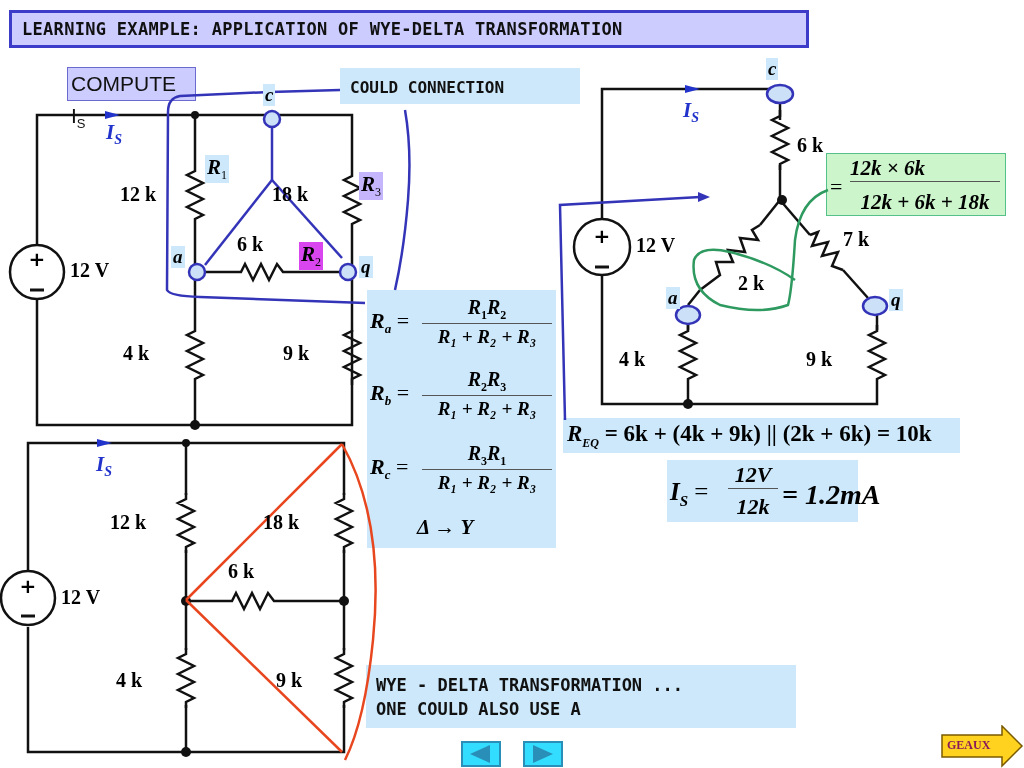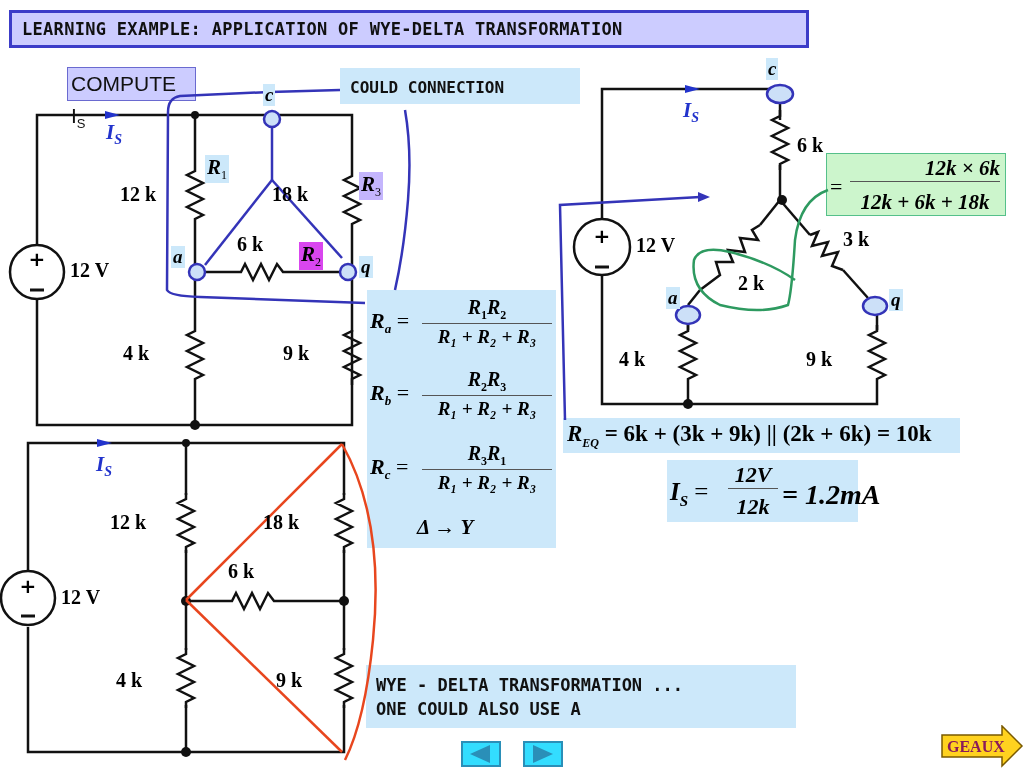--- a/index.html
+++ b/index.html
@@ -188,31 +188,31 @@
   <div style="position:absolute;left:52px;top:0;width:130px;text-align:center;font-size:20px;border-bottom:1.5px solid #555;" class="math"><span>R</span><sub style="font-size:12px;font-style:normal">3</sub><span>R</span><sub style="font-size:12px;font-style:normal">1</sub></div>
   <div style="position:absolute;left:52px;top:30px;width:130px;text-align:center;font-size:19px;" class="math">R₁ + R₂ + R₃</div>
 </div>
 <div style="position:absolute;left:417px;top:515px;font-size:21px;" class="math">Δ → Y</div>
 
 <div style="position:absolute;left:683px;top:98px;color:#2233cc;font-size:21px;" class="math"><span>I</span><sub style="font-size:14px">S</sub></div>
 <div style="position:absolute;left:766px;top:58px;background:#cce8fa;font-size:19px;padding:0 2px;" class="math">c</div>
 <div style="position:absolute;left:666px;top:287px;background:#cce8fa;font-size:19px;padding:0 2px;" class="math">a</div>
 <div style="position:absolute;left:889px;top:289px;background:#cce8fa;font-size:19px;padding:0 2px;" class="math">q</div>
 <div style="position:absolute;left:797px;top:134px;font-size:20px;font-weight:bold;">6 k</div>
-<div style="position:absolute;left:843px;top:228px;font-size:20px;font-weight:bold;">3 k</div>
+<div style="position:absolute;left:843px;top:228px;font-size:20px;font-weight:bold;">7 k</div>
 <div style="position:absolute;left:738px;top:272px;font-size:20px;font-weight:bold;">2 k</div>
 <div style="position:absolute;left:619px;top:348px;font-size:20px;font-weight:bold;">4 k</div>
 <div style="position:absolute;left:806px;top:348px;font-size:20px;font-weight:bold;">9 k</div>
 <div style="position:absolute;left:636px;top:234px;font-size:20px;font-weight:bold;">12 V</div>
 
 <div style="position:absolute;left:830px;top:174px;font-size:22px;">=</div>
-<div style="position:absolute;left:850px;top:156px;width:150px;text-align:right;font-size:21px;border-bottom:1.5px solid #555;" class="math">12k × 6k</div>
+<div style="position:absolute;left:850px;top:156px;width:150px;text-align:left;font-size:21px;border-bottom:1.5px solid #555;" class="math">12k × 6k</div>
 <div style="position:absolute;left:846px;top:190px;width:158px;text-align:center;font-size:21px;font-family:Liberation Serif, serif;" class="math">12k + 6k + 18k</div>
 
-<div style="position:absolute;left:567px;top:421px;font-size:23px;white-space:nowrap;" class="math"><span>R</span><sub style="font-size:12px">EQ</sub> <span style="font-style:normal">= 6k + (3k + 9k) || (2k + 6k) = 10k</span></div>
+<div style="position:absolute;left:567px;top:421px;font-size:23px;white-space:nowrap;" class="math"><span>R</span><sub style="font-size:12px">EQ</sub> <span style="font-style:normal">= 6k + (4k + 9k) || (2k + 6k) = 10k</span></div>
 
 <div style="position:absolute;left:670px;top:478px;font-size:25px;" class="math"><span>I</span><sub style="font-size:15px">S</sub> <span style="font-weight:normal;font-style:normal">=</span></div>
 <div style="position:absolute;left:728px;top:462px;width:50px;text-align:center;font-size:22px;border-bottom:1.5px solid #555;" class="math">12V</div>
 <div style="position:absolute;left:728px;top:494px;width:50px;text-align:center;font-size:22px;" class="math">12k</div>
 <div style="position:absolute;left:782px;top:479px;font-size:28px;" class="math">= 1.2mA</div>
 
 <div style="position:absolute;left:96px;top:452px;color:#2233cc;font-size:21px;" class="math"><span>I</span><sub style="font-size:14px">S</sub></div>
 <div style="position:absolute;left:110px;top:511px;font-size:20px;font-weight:bold;">12 k</div>
 <div style="position:absolute;left:263px;top:511px;font-size:20px;font-weight:bold;">18 k</div>
 <div style="position:absolute;left:228px;top:560px;font-size:20px;font-weight:bold;">6 k</div>
@@ -224,14 +224,14 @@
 <div class="nav-btn" style="left:523px;" title="next"></div>
 <svg class="layer" width="1024" height="768" style="pointer-events:none">
   <polygon points="470,754 490,745 490,763" fill="#2a8fb8"></polygon>
   <polygon points="533,745 553,754 533,763" fill="#2a8fb8"></polygon>
 </svg>
 
 <div class="geaux">
   <svg width="84" height="43">
     <polygon points="2,10 62,10 62,1 82,21 62,41 62,32 2,32" fill="#ffd21f" stroke="#7a5a00" stroke-width="1.5"></polygon>
   </svg>
-  <div style="position:absolute;left:7px;top:13px;font-size:16px;font-weight:bold;color:#8a1a5a;">GEAUX</div>
+  <div style="position:absolute;left:7px;top:13px;font-size:12px;font-weight:bold;color:#8a1a5a;">GEAUX</div>
 </div>
 
 </body></html>

